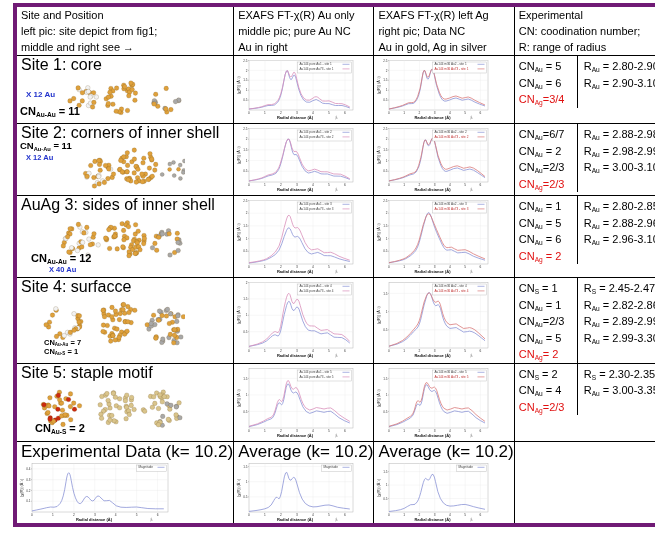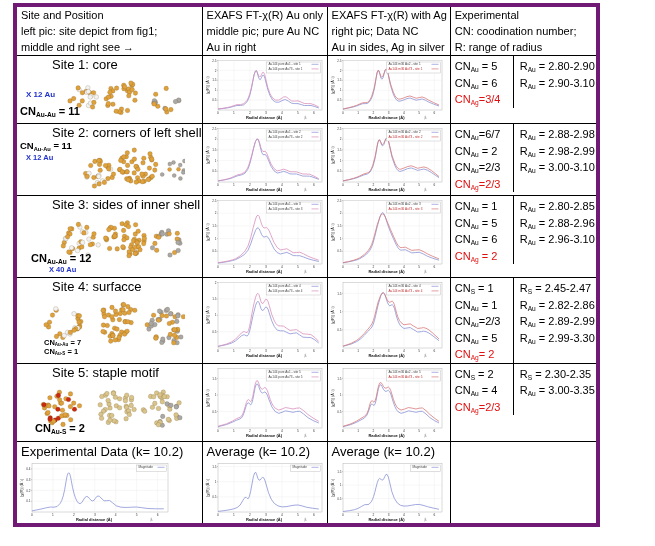--- a/index.html
+++ b/index.html
@@ -2,22 +2,22 @@
 <html><head>
 <meta charset="utf-8">
 <style>
   html,body{margin:0;padding:0;background:#fff;}
   .page{position:relative;width:655px;height:546px;background:#ffffff;overflow:hidden;
         font-family:"Liberation Sans",sans-serif;color:#000;}
   table.exafs{position:absolute;left:13px;top:3px;border-collapse:collapse;table-layout:fixed;
         border:4px solid #701a75;}
   td,th{border:1.5px solid #000;padding:0;vertical-align:top;overflow:hidden;font-weight:normal;text-align:left;}
   th .hline{font-size:11px;line-height:15px;padding:1px 3px 0 4px;white-space:nowrap;}
-  .site-title{font-size:13px;line-height:14px;padding:2px 0 0 4px;white-space:nowrap;margin-left:31px;}
-  .bottom-title{font-size:13px;line-height:15px;padding:2px 0 0 4px;white-space:nowrap;}
+  .site-title{font-size:16px;line-height:14px;padding:2px 0 0 4px;white-space:nowrap;}
+  .bottom-title{font-size:17px;line-height:15px;padding:2px 0 0 4px;white-space:nowrap;}
   .visual{position:relative;height:calc(100% - 16px);}
   .visual svg{position:absolute;left:0;top:0;}
   .lbl{position:absolute;white-space:nowrap;}
   .lbl-blue{color:#2233cc;font-weight:bold;font-size:7.5px;}
   .lbl-cn{font-weight:bold;font-size:11px;}
   .lbl-cn sub,.cnline sub,.rline sub{font-size:0.6em;}
   sub{vertical-align:-0.3em;line-height:0;}
   .s1 .lbl-blue{left:9px;top:18px;font-size:8px;}
   .s1 .lbl-cn{left:3px;top:33px;}
   .s2 .lbl-cn{left:3px;top:0px;font-size:9.5px;}
@@ -51,23 +51,23 @@
           <div class="hline">Site and Position</div>
           <div class="hline">left pic: site depict from fig1;</div>
           <div class="hline">middle and right see →</div>
         </th>
         <th>
           <div class="hline">EXAFS FT-χ(R) Au only</div>
           <div class="hline">middle pic; pure Au NC</div>
           <div class="hline">Au in right</div>
         </th>
         <th>
-          <div class="hline">EXAFS FT-χ(R) with Ag</div>
+          <div class="hline">EXAFS FT-χ(R) left Ag</div>
           <div class="hline">right pic; Data NC</div>
-          <div class="hline">Au in sides, Ag in silver</div>
+          <div class="hline">Au in gold, Ag in silver</div>
         </th>
         <th>
           <div class="hline">Experimental</div>
           <div class="hline">CN: coodination number;</div>
           <div class="hline">R: range of radius</div>
         </th>
       </tr>
     </thead>
     <tbody id="rows">
         <tr style="height: 68px;">
@@ -242,21 +242,21 @@
               </div>
               <div class="rcol">
                 <div class="rline">R<sub>Au</sub> = 2.80-2.90</div>
                 <div class="rline">R<sub>Au</sub> = 2.90-3.10</div>
               </div>
             </div>
           </td>
         </tr>
         <tr style="height: 72px;">
           <td class="c1 s2">
-            <div class="site-title">Site 2: corners of left shell</div>
+            <div class="site-title">Site 2: corners of inner shell</div>
             <div class="visual">
               <svg width="168" height="56" viewBox="0 0 168 56">
                 <circle cx="90.7" cy="26.9" r="2.3" fill="#dfa13c" stroke="rgba(90,60,10,0.45)" stroke-width="0.4"></circle>
                 <circle cx="77.4" cy="46.0" r="2.3" fill="#dfa13c" stroke="rgba(90,60,10,0.45)" stroke-width="0.4"></circle>
                 <circle cx="93.6" cy="29.2" r="2.3" fill="#f2f2f2" stroke="rgba(90,60,10,0.45)" stroke-width="0.4"></circle>
                 <circle cx="76.8" cy="37.5" r="2.3" fill="#dfa13c" stroke="rgba(90,60,10,0.45)" stroke-width="0.4"></circle>
                 <circle cx="91.8" cy="25.2" r="2.3" fill="#dfa13c" stroke="rgba(90,60,10,0.45)" stroke-width="0.4"></circle>
                 <circle cx="82.7" cy="20.2" r="2.3" fill="#dfa13c" stroke="rgba(90,60,10,0.45)" stroke-width="0.4"></circle>
                 <circle cx="69.8" cy="37.1" r="2.3" fill="#f2f2f2" stroke="rgba(90,60,10,0.45)" stroke-width="0.4"></circle>
                 <circle cx="68.6" cy="33.5" r="2.3" fill="#dfa13c" stroke="rgba(90,60,10,0.45)" stroke-width="0.4"></circle>
@@ -443,21 +443,21 @@
               <div class="rcol">
                 <div class="rline">R<sub>Au</sub> = 2.88-2.98</div>
                 <div class="rline">R<sub>Au</sub> = 2.98-2.99</div>
                 <div class="rline">R<sub>Au</sub> = 3.00-3.10</div>
               </div>
             </div>
           </td>
         </tr>
         <tr style="height: 82px;">
           <td class="c1 s3">
-            <div class="site-title">Site 3: sides of inner shell</div>
+            <div class="site-title">AuAg 3: sides of inner shell</div>
             <div class="visual">
               <svg width="168" height="66" viewBox="0 0 168 66">
                 <circle cx="47.3" cy="30.5" r="2.3" fill="#dfa13c" stroke="rgba(90,60,10,0.45)" stroke-width="0.4"></circle>
                 <circle cx="48.4" cy="26.6" r="2.3" fill="#f2f2f2" stroke="rgba(90,60,10,0.45)" stroke-width="0.4"></circle>
                 <circle cx="62.9" cy="15.1" r="2.3" fill="#f2f2f2" stroke="rgba(90,60,10,0.45)" stroke-width="0.4"></circle>
                 <circle cx="71.9" cy="27.1" r="2.3" fill="#f2f2f2" stroke="rgba(90,60,10,0.45)" stroke-width="0.4"></circle>
                 <circle cx="62.1" cy="36.1" r="2.3" fill="#dfa13c" stroke="rgba(90,60,10,0.45)" stroke-width="0.4"></circle>
                 <circle cx="53.1" cy="40.5" r="2.3" fill="#dfa13c" stroke="rgba(90,60,10,0.45)" stroke-width="0.4"></circle>
                 <circle cx="69.8" cy="15.4" r="2.3" fill="#dfa13c" stroke="rgba(90,60,10,0.45)" stroke-width="0.4"></circle>
                 <circle cx="75.4" cy="32.0" r="2.3" fill="#dfa13c" stroke="rgba(90,60,10,0.45)" stroke-width="0.4"></circle>

